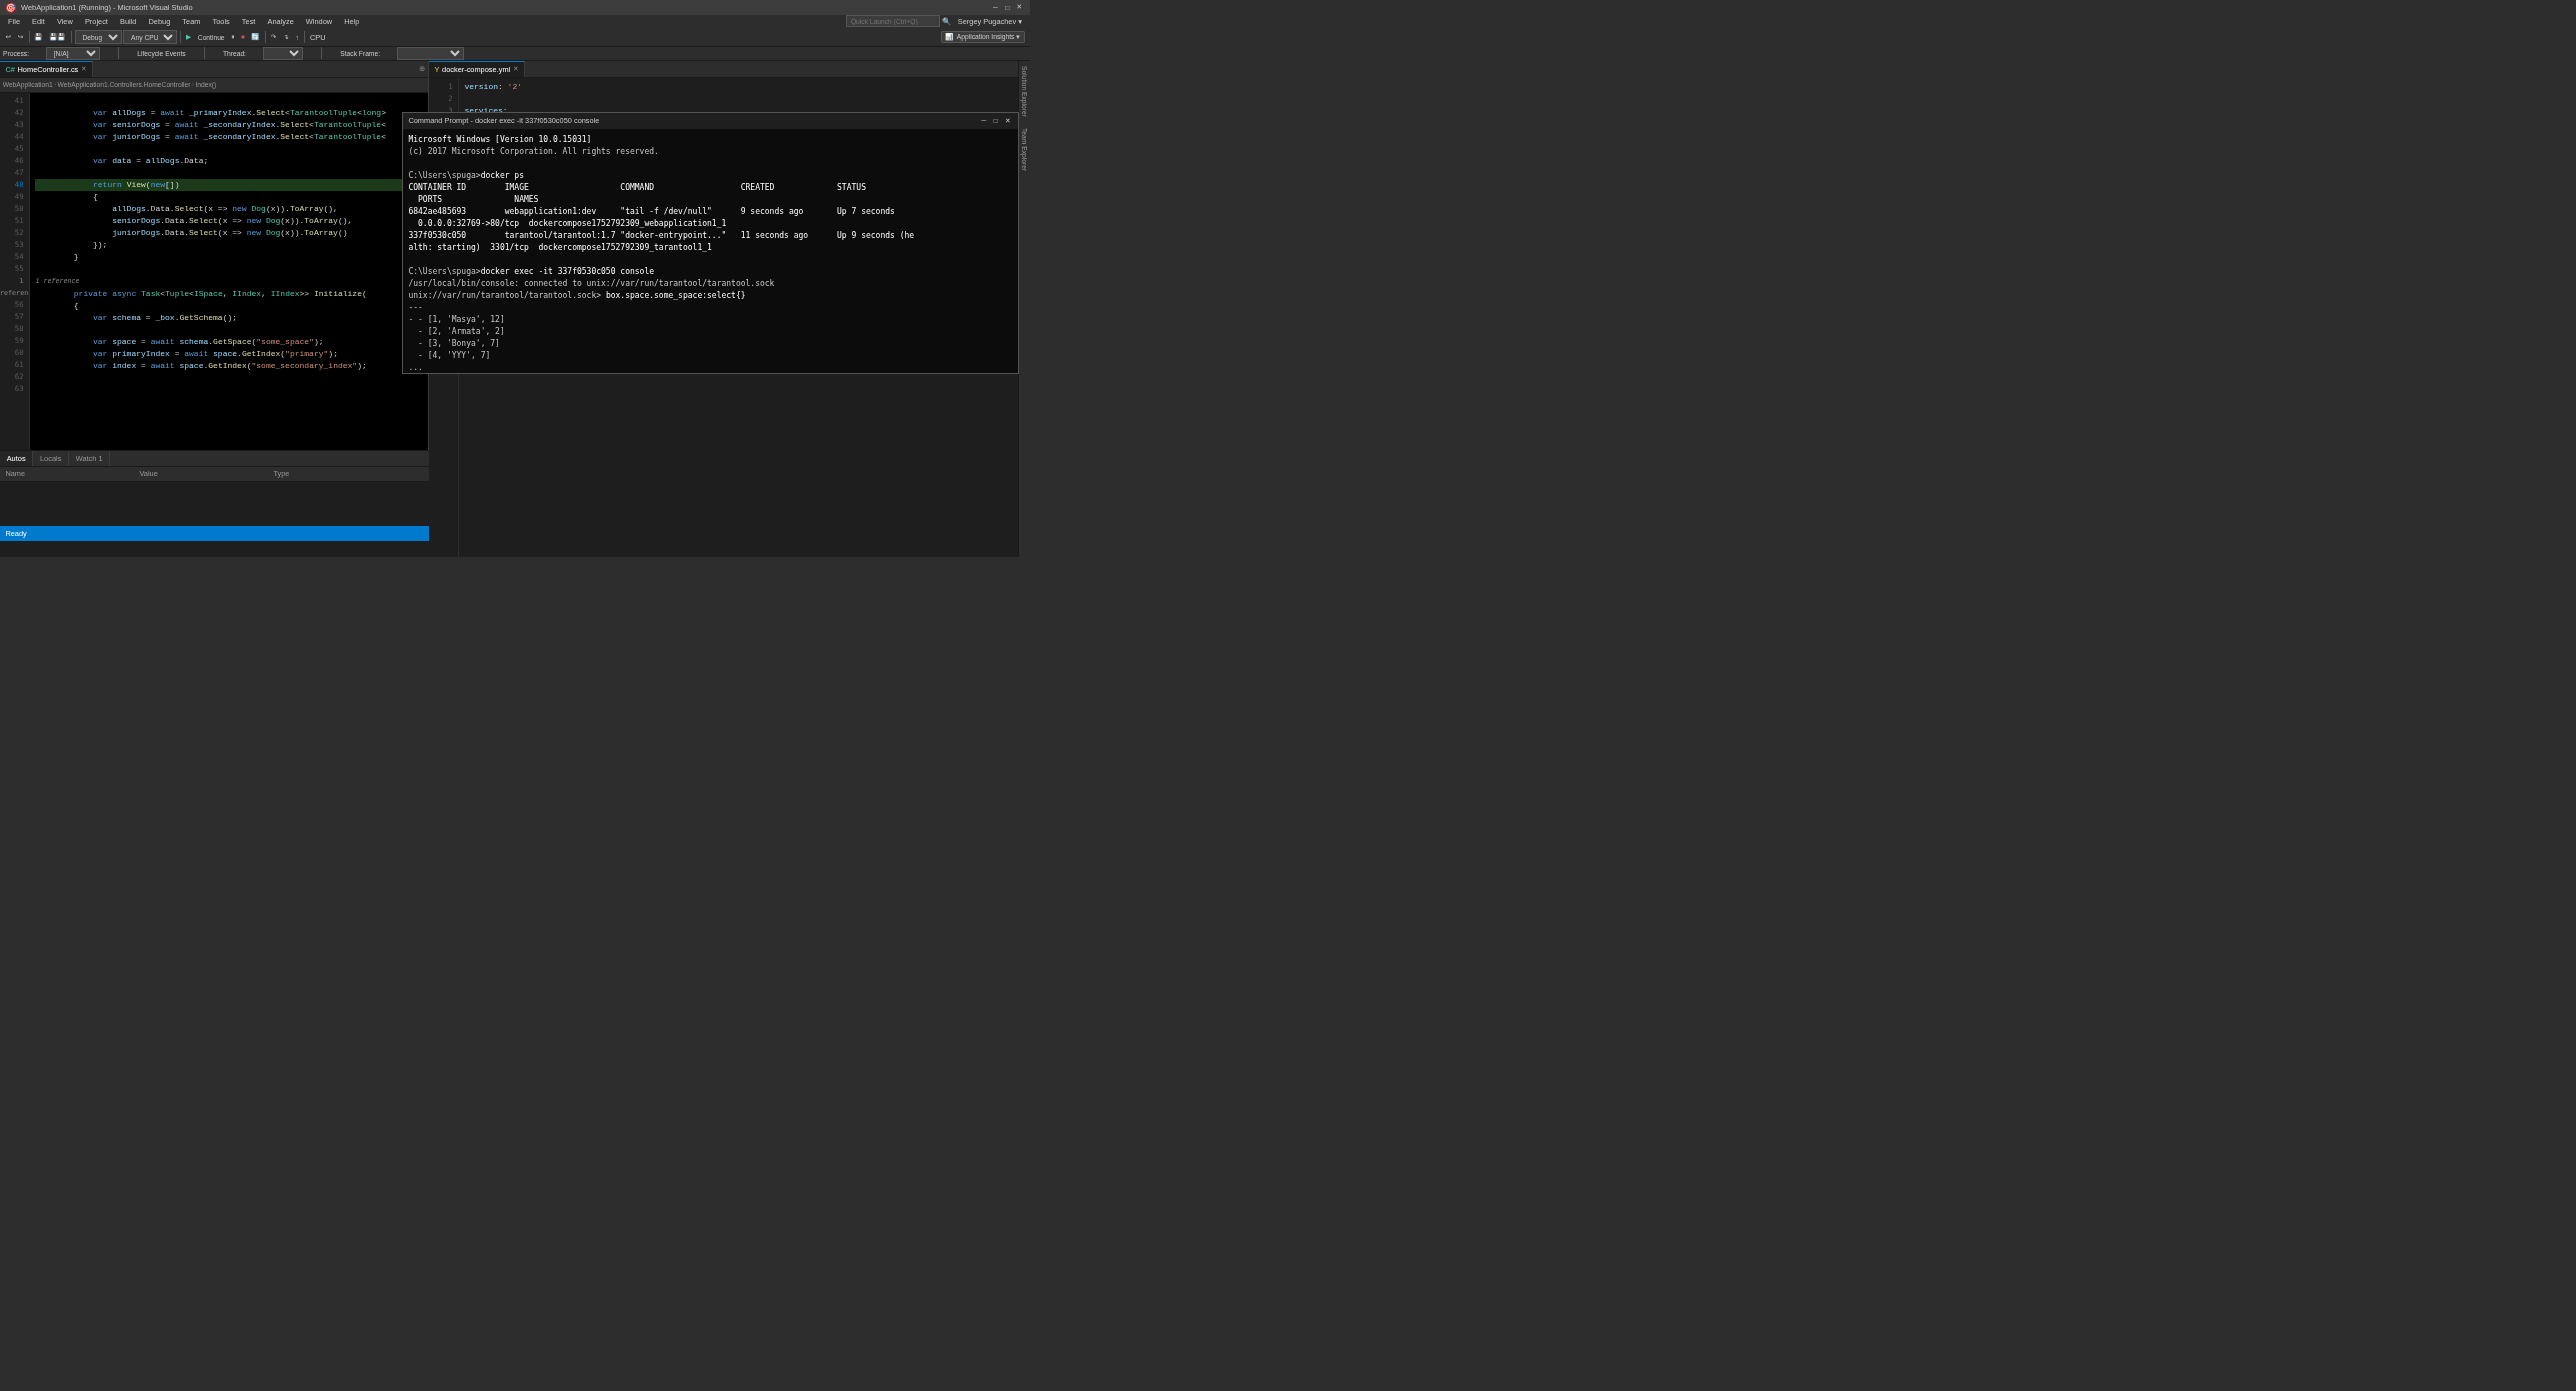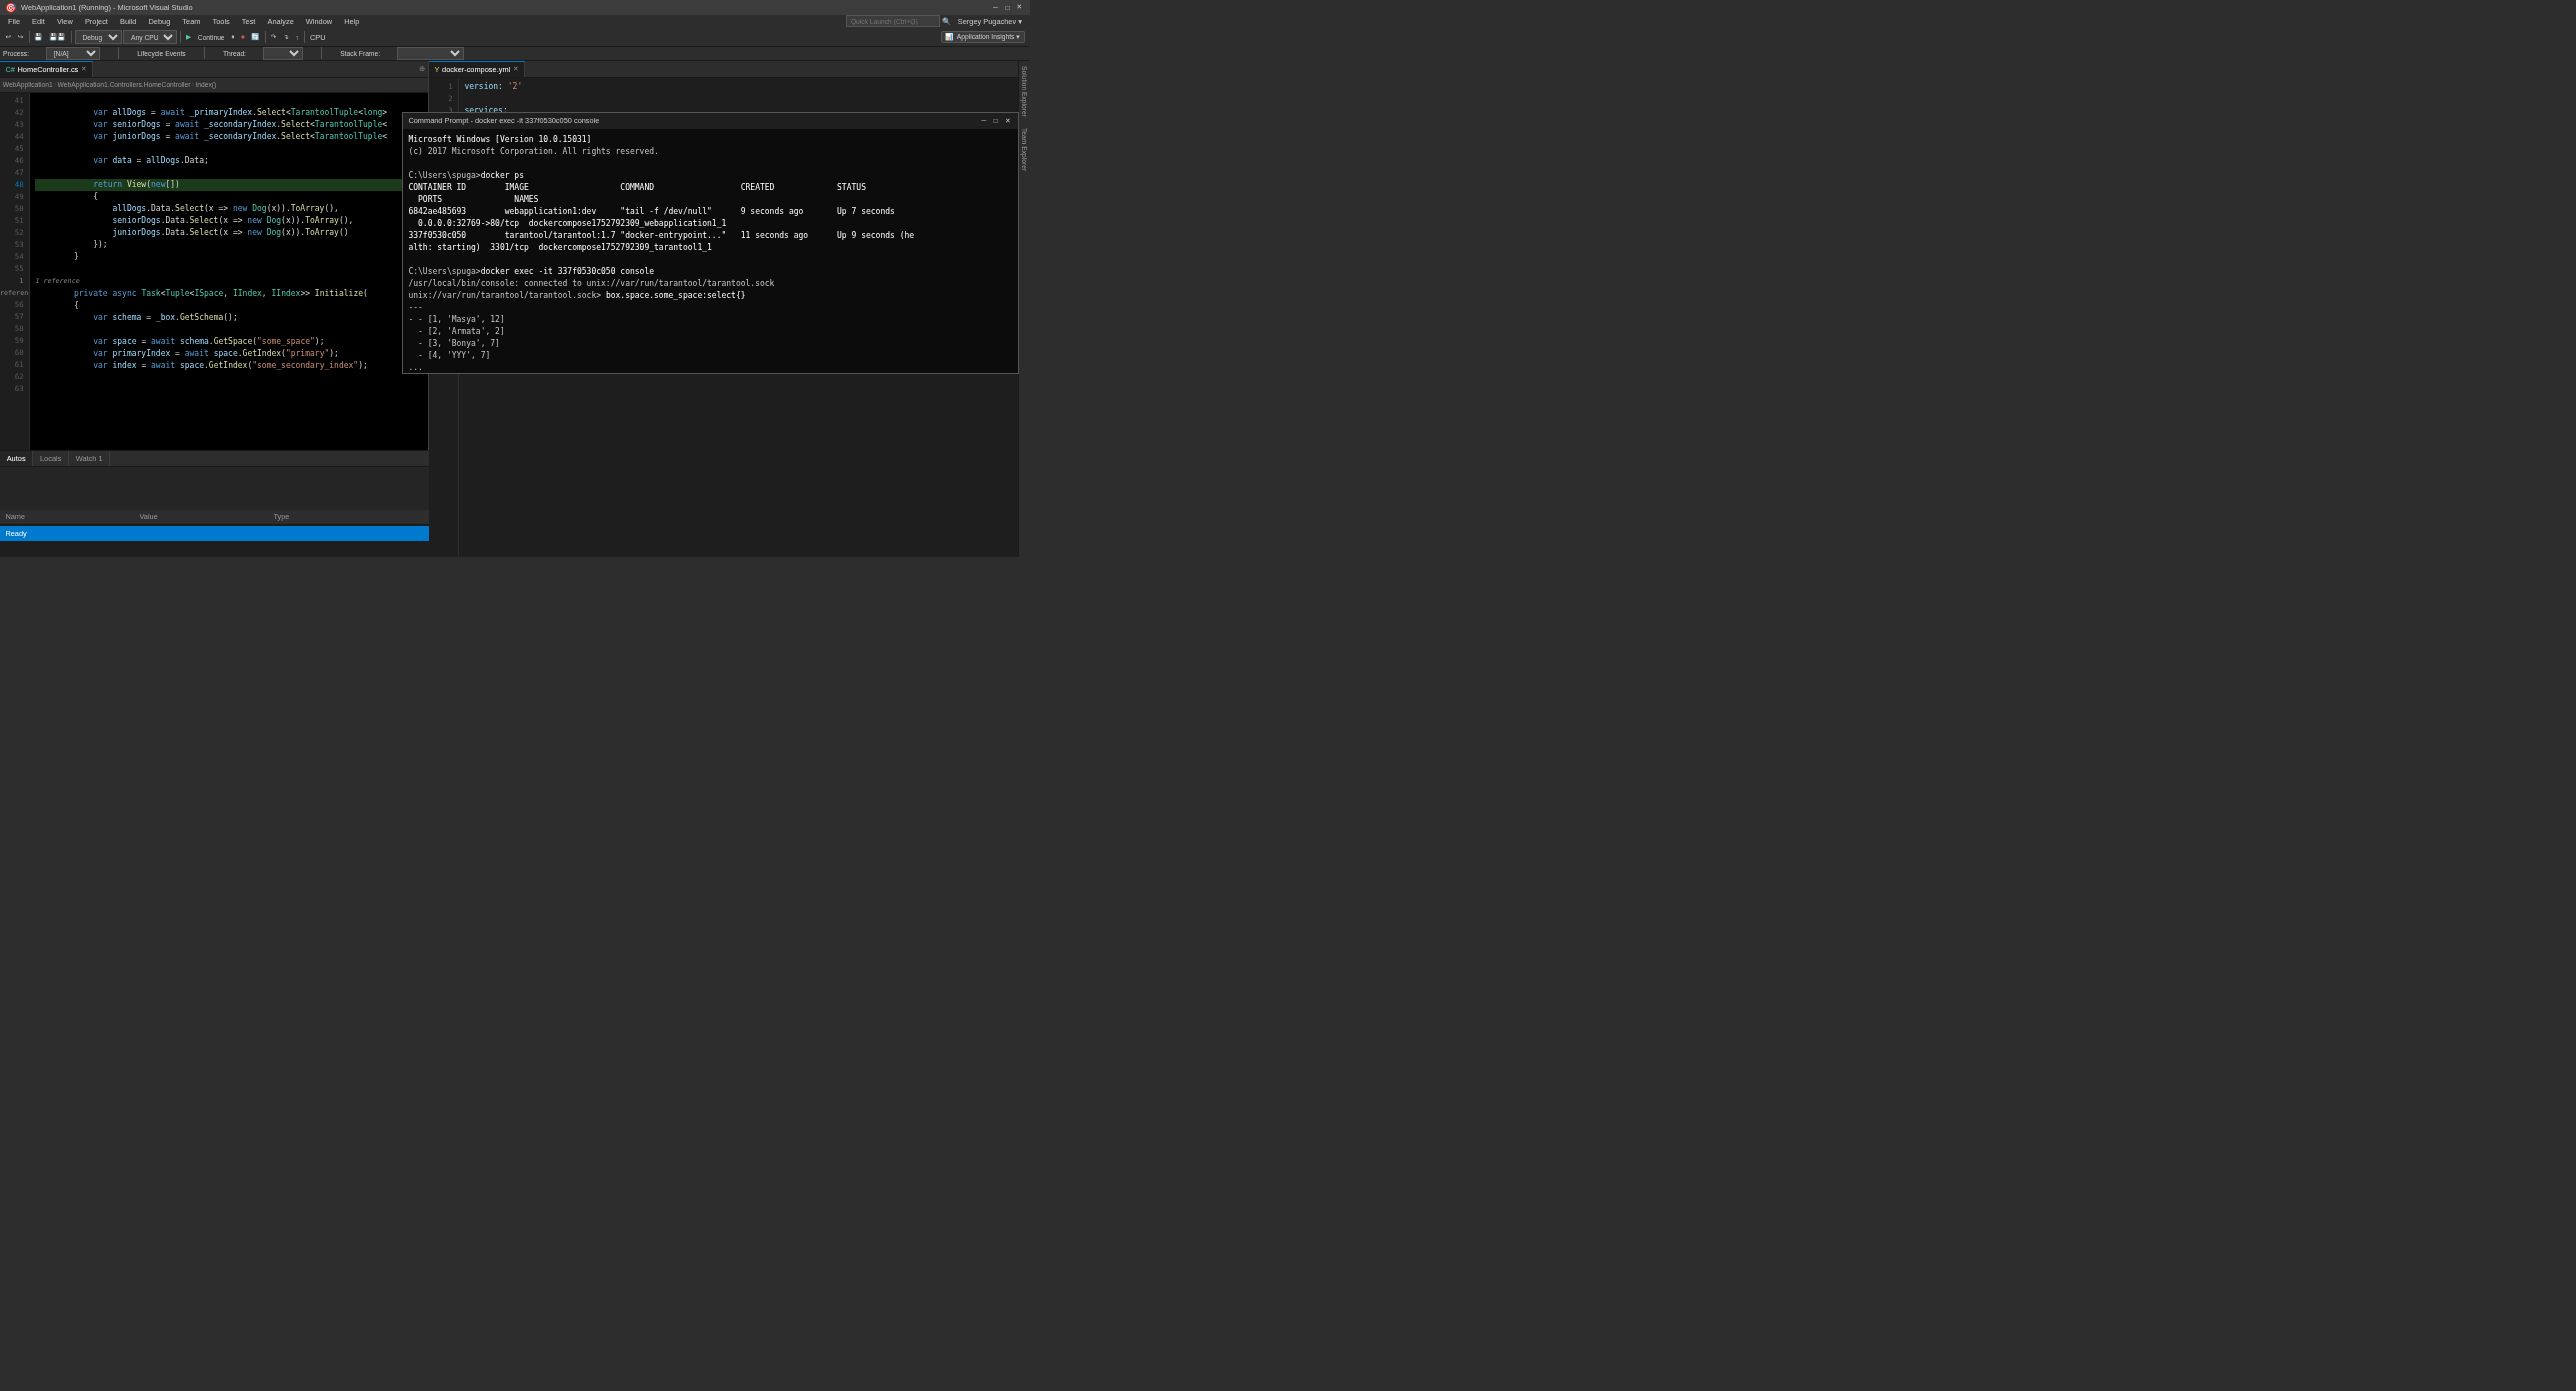--- a/index.html
+++ b/index.html
@@ -184,20 +184,21 @@
     }
     .code-content {
       flex: 1;
       padding: 2.7px 5.4px;
       overflow: hidden;
       color: #d4d4d4;
     }
     .code-line {
       height: 12px;
       white-space: nowrap;
+      font-family: Liberation Mono, monospace;
     }
     .kw { color: #569cd6; }
     .type { color: #4ec9b0; }
     .str { color: #ce9178; }
     .method { color: #dcdcaa; }
     .var-name { color: #9cdcfe; }
     .ref-hint { color: #888; font-size: 6.7px; font-style: italic; }
 
     
     #bottom-left {
@@ -231,21 +232,20 @@
     .autos-tab.active {
       background: #252526;
       color: #fff;
     }
     .autos-header {
       display: flex;
       background: #2d2d2d;
       height: 14.8px;
       align-items: center;
       border-bottom: 0.7px solid #1a1a1a;
-      margin-top: 43px;
     }
     .autos-col {
       padding: 0 5.4px;
       color: #999;
       font-size: 7.4px;
     }
     .autos-content { flex: 1; background: #1e1e1e; }
     .status-bar-bottom {
       height: 14.8px;
       background: #007acc;

